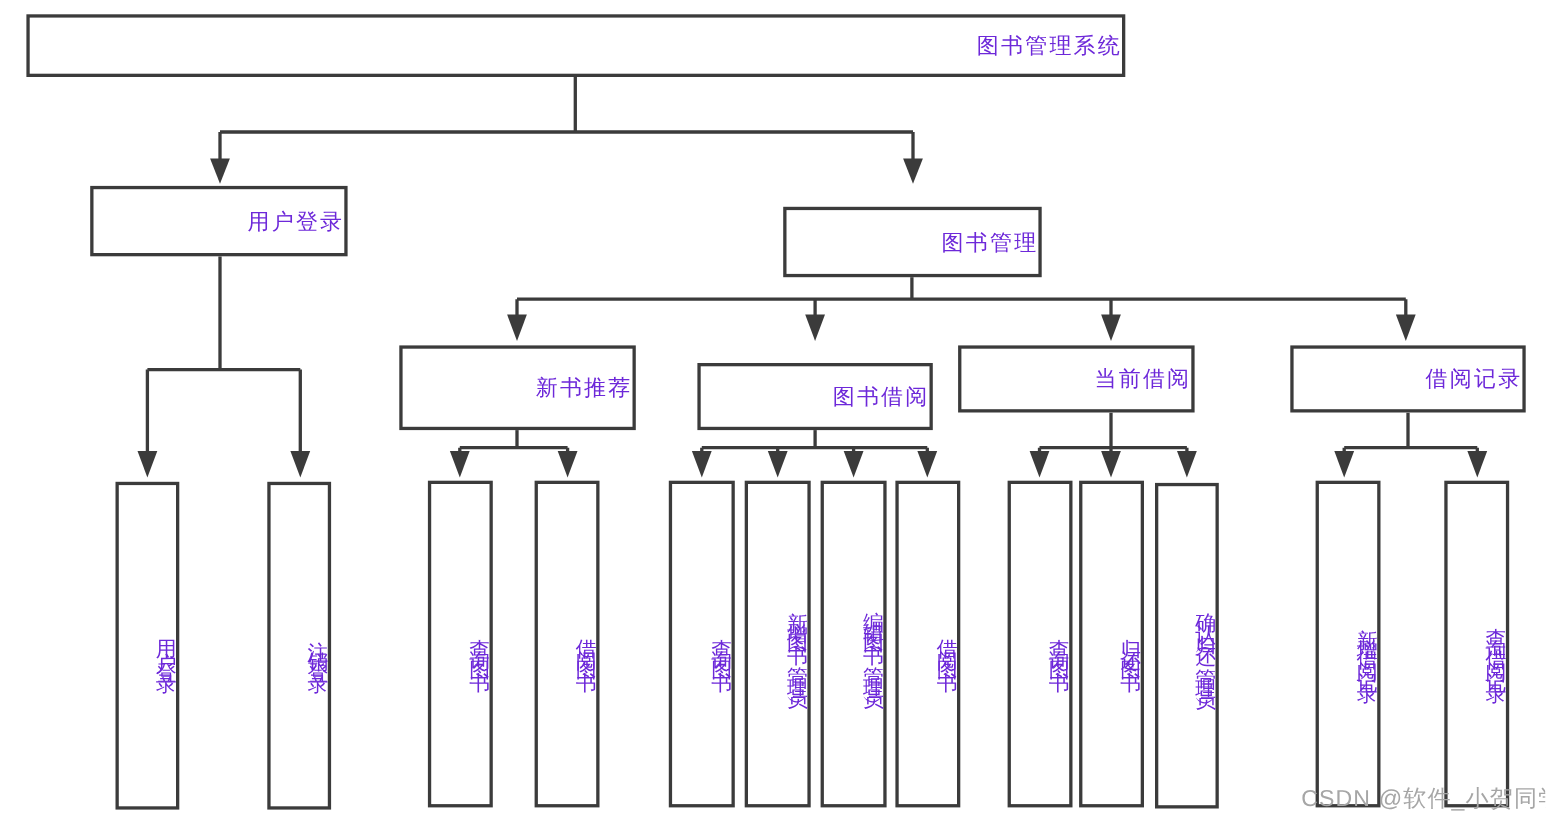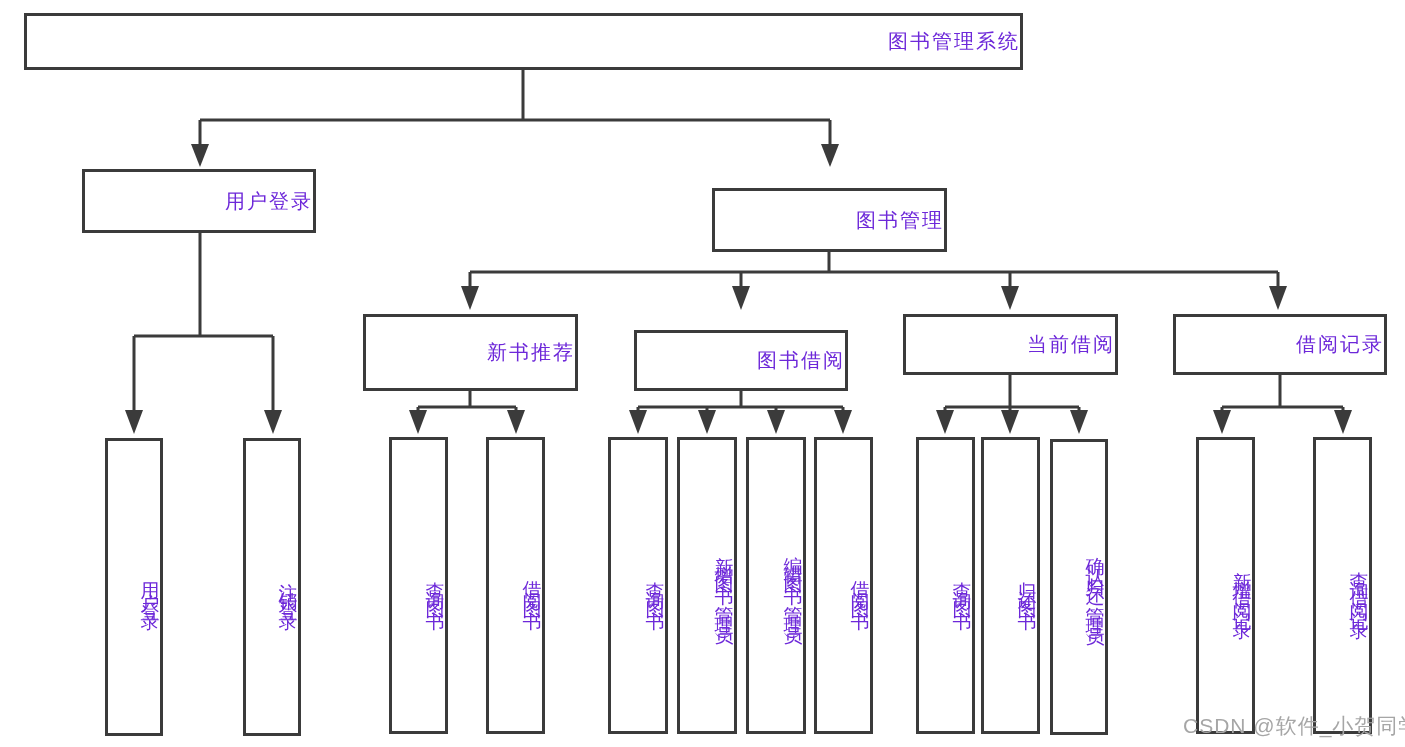--- a/index.html
+++ b/index.html
@@ -101,21 +101,21 @@
   <div class="node h" style="left:712px;top:169px;width:235px;height:64px;margin-top:19px;">
     <span>图书管理</span>
   </div>
 
   <div class="node h" style="left:363px;top:314px;width:215px;height:77px;">
     <span>新书推荐</span>
   </div>
   <div class="node h" style="left:634px;top:330px;width:214px;height:61px;">
     <span>图书借阅</span>
   </div>
-  <div class="node h" style="left:903px;top:314px;width:215px;height:61px;">
+  <div class="node h" style="left:871px;top:314px;width:215px;height:61px;">
     <span>当前借阅</span>
   </div>
   <div class="node h" style="left:1173px;top:314px;width:214px;height:61px;">
     <span>借阅记录</span>
   </div>
 
   <div class="node leaf" style="left:105px;top:438px;width:58px;height:298px;">
     <span>用户登录</span>
   </div>
   <div class="node leaf" style="left:243px;top:438px;width:58px;height:298px;">

